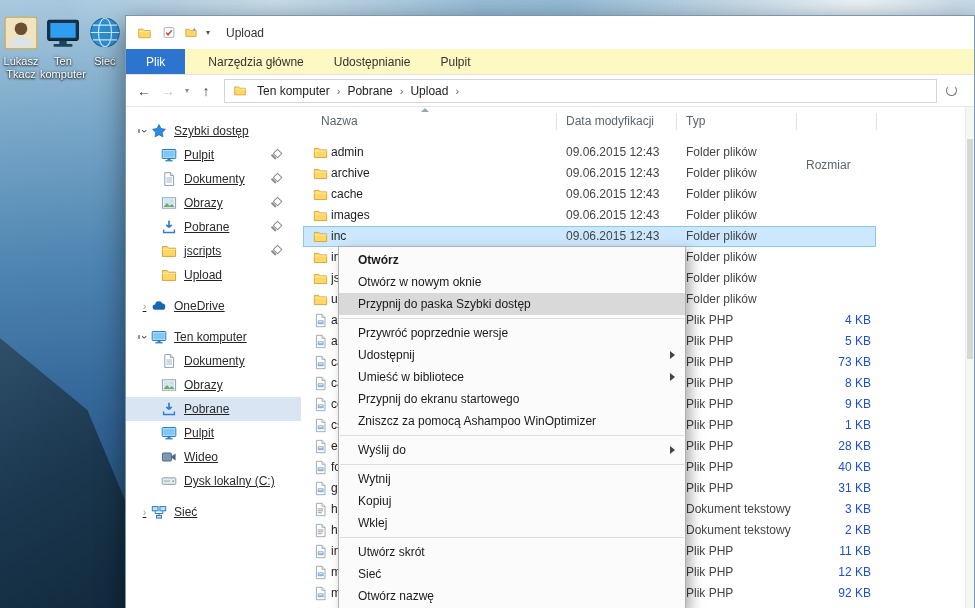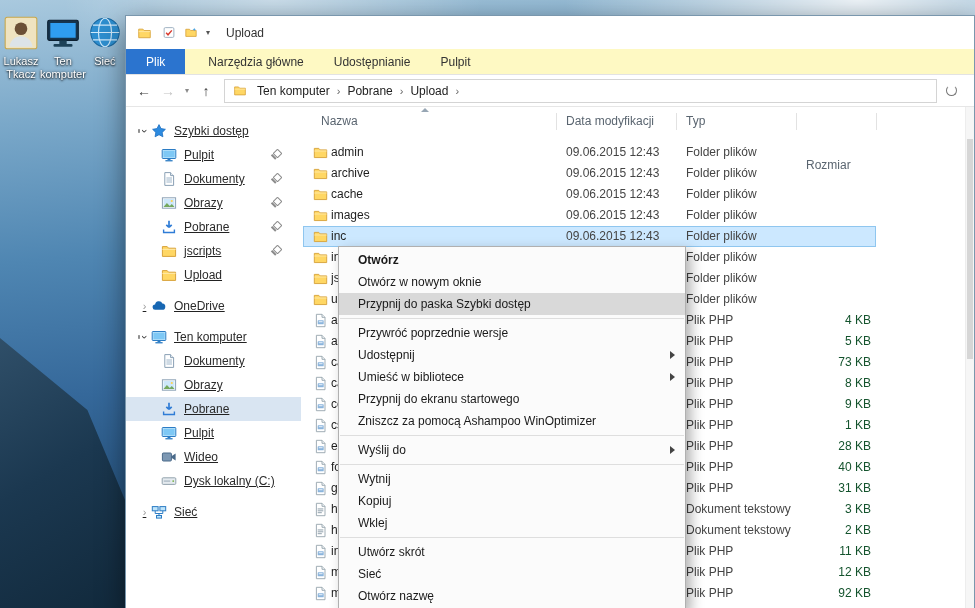--- a/index.html
+++ b/index.html
@@ -71,21 +71,21 @@
   .col-h{position:absolute;top:7px;color:#5a6570;white-space:nowrap;cursor:default;}
   .col-sep{position:absolute;top:6px;height:17px;width:1px;background:#e2e2e2;}
   .sort-caret{position:absolute;left:120px;top:1px;width:0;height:0;
     border-left:4px solid transparent;border-right:4px solid transparent;border-bottom:4px solid #97a6b4;}
   .rows{position:absolute;top:35px;left:0;right:9px;}
   .file-row{height:21px;margin-left:2px;width:573px;position:relative;cursor:default;}
   .file-row .icon.small{position:absolute;left:10px;top:3px;width:15px;height:15px;}
   .fname{position:absolute;left:28px;top:3px;width:222px;overflow:hidden;white-space:nowrap;color:#1e1e1e;}
   .fdate{position:absolute;left:263px;top:3px;color:#444;white-space:nowrap;}
   .ftype{position:absolute;left:383px;top:3px;color:#444;white-space:nowrap;}
-  .fsize{position:absolute;left:483px;top:3px;width:85px;text-align:right;color:#14532d;white-space:nowrap;}
+  .fsize{position:absolute;left:483px;top:3px;width:85px;text-align:right;color:#1d4ed8;white-space:nowrap;}
   .file-row.selected{background:var(--selection-fill,#cce8ff);outline:1px solid var(--selection-border,#8fc6ef);outline-offset:-1px;}
   .scrollbar{position:absolute;right:0;top:0;bottom:0;width:9px;background:#f6f6f6;border-left:1px solid #ededed;}
   .scroll-thumb{position:absolute;top:32px;left:1px;right:1px;height:220px;background:#d6d6d6;}
 
   
   .context-menu{position:absolute;left:338px;top:246px;width:348px;background:#fbfbfb;
     border:1px solid #b0b0b0;box-shadow:5px 5px 12px rgba(0,0,0,.3);padding:2px 0;z-index:10;}
   .menu-item{height:22px;display:flex;align-items:center;padding:0 12px 0 19px;position:relative;color:#1a1a1a;cursor:default;white-space:nowrap;}
   .menu-item.bold{font-weight:bold;}
   .menu-item.highlighted{background:var(--menu-highlight,#d9d9d9);}

